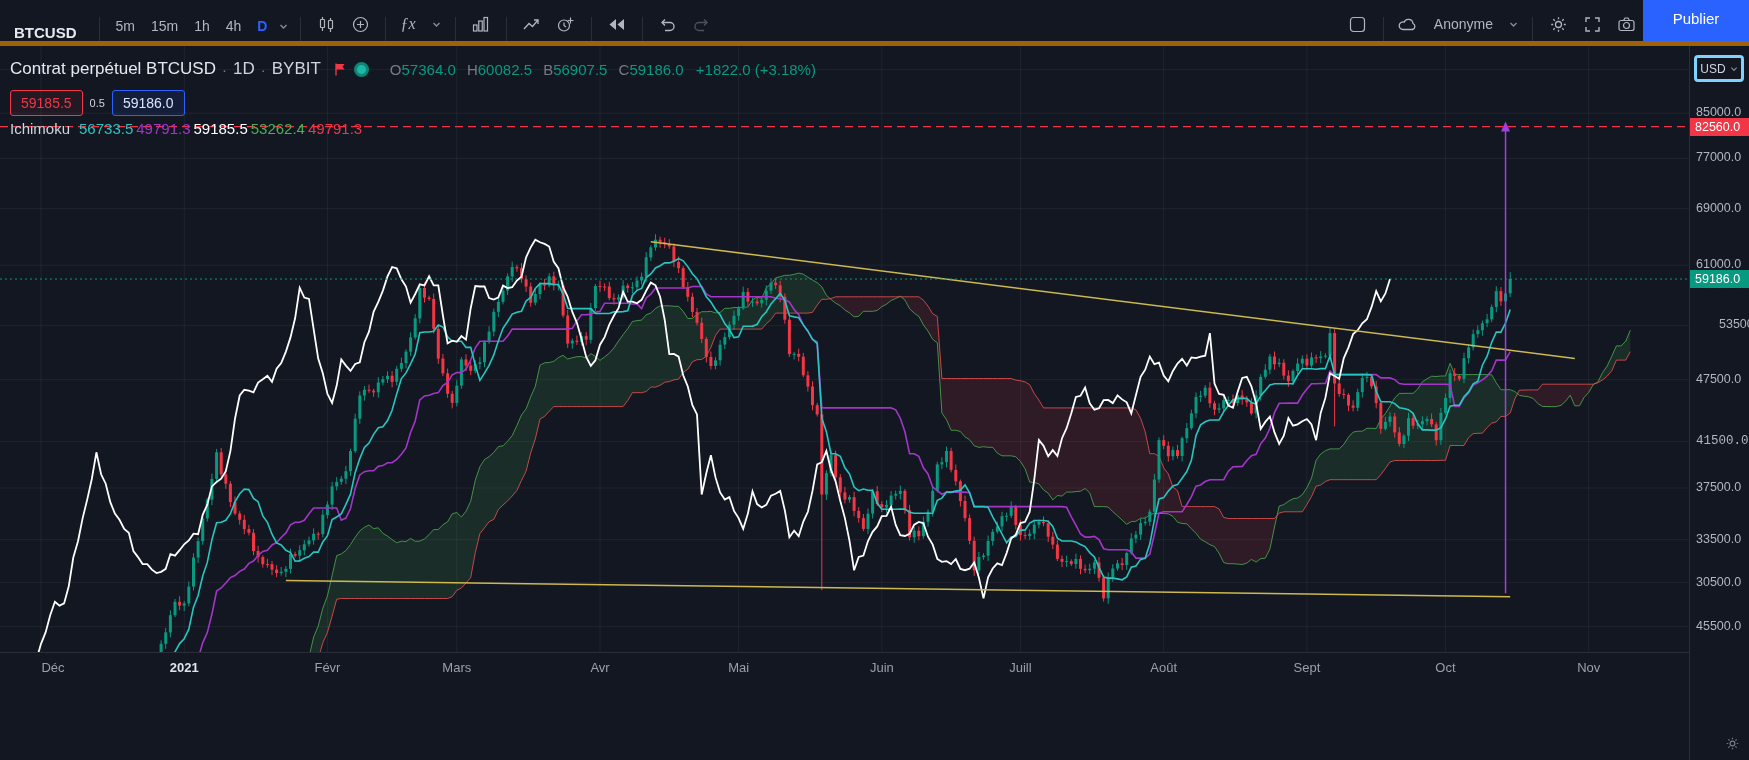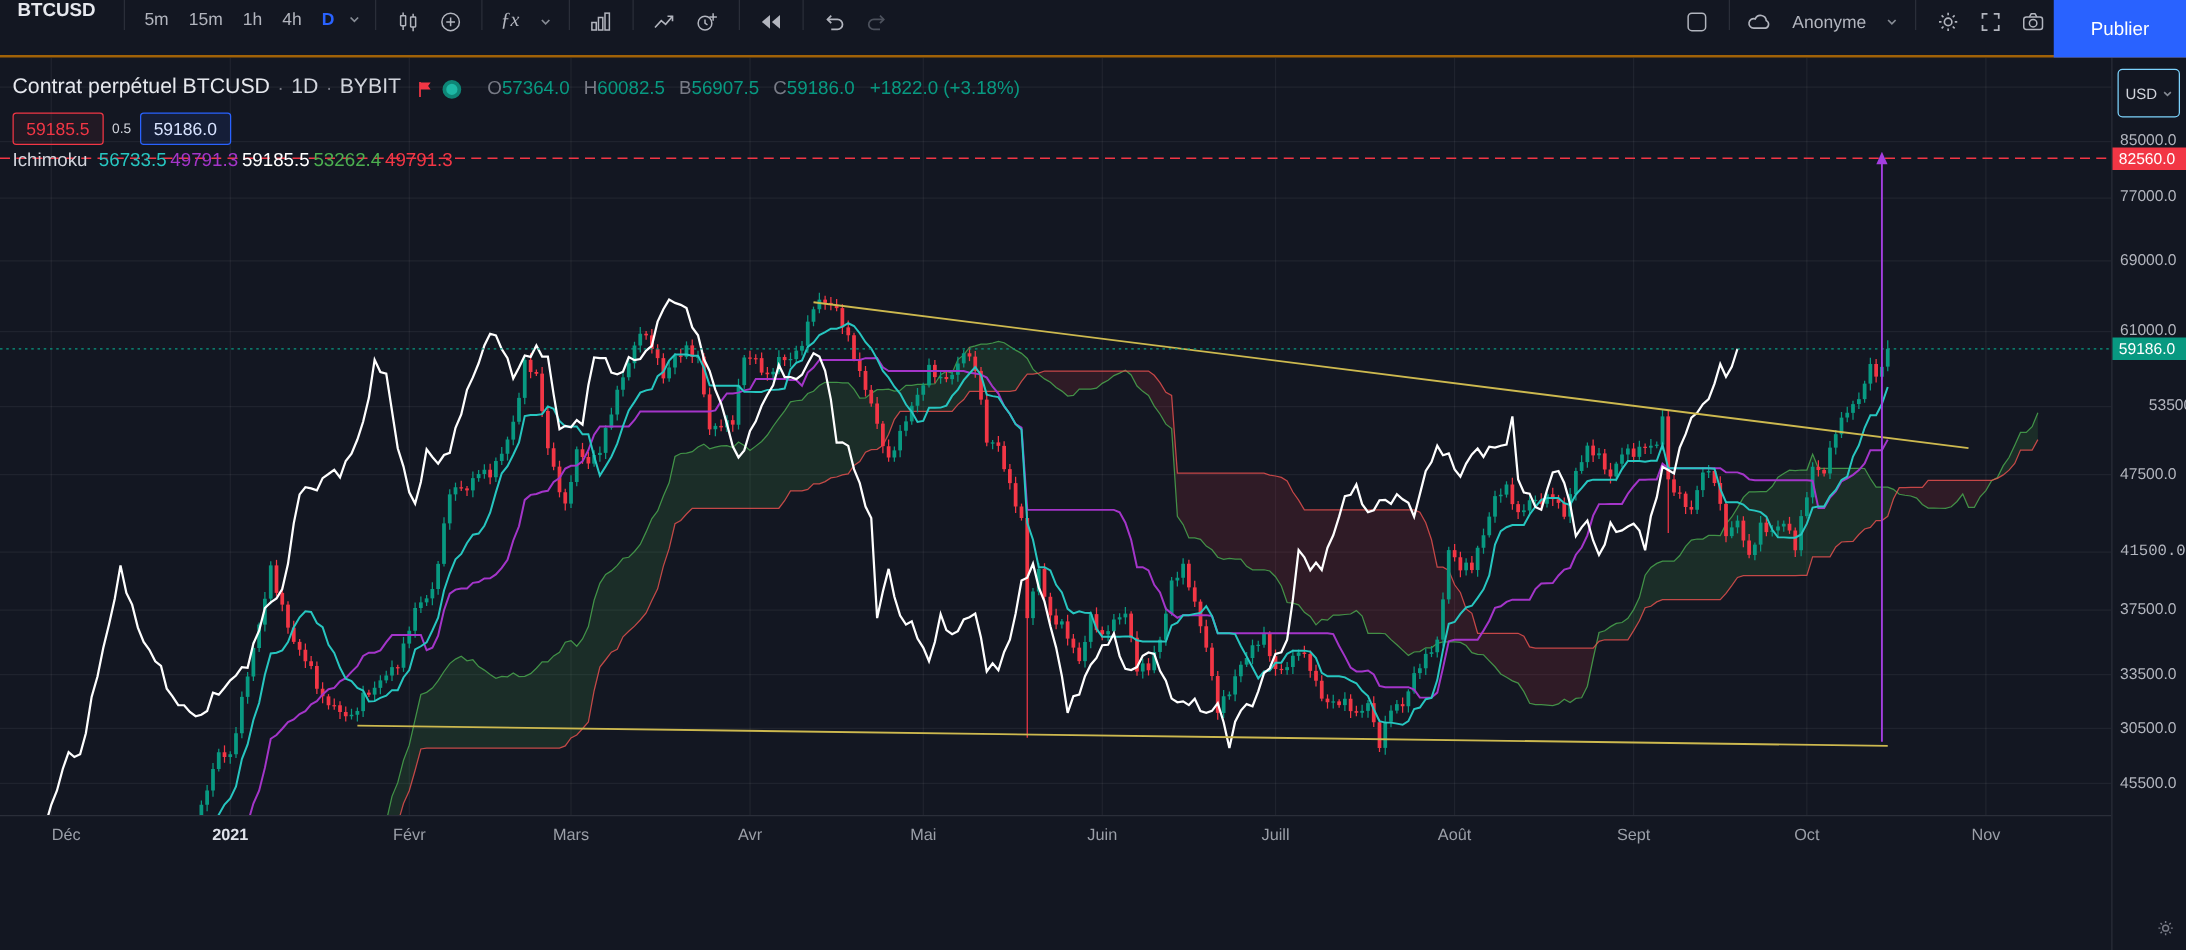--- a/index.html
+++ b/index.html
@@ -2,21 +2,21 @@
 <html style="--up: #089981; --down: #f23645; --accent: #2962ff;"><head>
 <meta charset="utf-8">
 <style>
   *{margin:0;padding:0;box-sizing:border-box}
   html,body{width:1749px;height:760px;overflow:hidden}
   body{background:#131722;font-family:"Liberation Sans",sans-serif;color:#d1d4dc;position:relative}
   :root{--up:#089981;--down:#f23645;--accent:#2962ff}
 
   
   .toolbar{position:absolute;top:0;left:0;right:0;height:46px;background:#131722;
-    border-bottom:2px solid #a16207;display:flex;align-items:flex-start;padding-left:10px;z-index:40}
+    border-bottom:5px solid #a16207;display:flex;align-items:flex-end;padding-left:10px;z-index:40}
   .symbol{font-weight:700;font-size:15px;color:#e6e8ee;padding:0 14px 0 4px;cursor:pointer}
   .sep{width:1px;height:24px;background:#2a2e39;margin:0 8px;flex:none}
   .tb-group{display:flex;align-items:center}
   .tf{padding:0 8px;font-size:14px;color:#b2b5be;height:30px;display:flex;align-items:center;border-radius:4px;cursor:pointer}
   .tf.active{color:#2962ff;font-weight:700}
   .chev{display:flex;align-items:center;padding:0 4px;cursor:pointer}
   .tb-icon{width:34px;height:34px;display:flex;align-items:center;justify-content:center;border-radius:4px;cursor:pointer;flex:none}
   .tb-btn{display:flex;align-items:center;gap:16px;height:34px;padding:0 6px;border-radius:4px;cursor:pointer;flex:none}
   .fx{font-family:"Liberation Serif",serif;font-style:italic;font-size:16px;color:#b2b5be}
   .user-name{font-size:14px;color:#b2b5be}
@@ -30,27 +30,27 @@
   .time-axis{position:absolute;top:606px;left:0;width:100%;height:108px;border-top:1px solid #2a2e39;z-index:5}
   .time-label{position:absolute;top:7px;transform:translateX(-50%);font-size:13px;color:#9b9fa8;cursor:ew-resize;white-space:nowrap}
   .time-label.year{color:#e0e3eb;font-weight:700}
 
   
   .price-axis{position:absolute;top:46px;right:0;width:60px;height:714px;background:#131722;
     border-left:1px solid #2a2e39;z-index:20;cursor:ns-resize}
   .tick{position:absolute;left:6px;font-size:12.5px;color:#b2b5be;white-space:nowrap}
   .axis-label{position:absolute;left:0;width:100%;height:18px;line-height:18px;padding-left:5px;
     font-size:12.5px;color:#fff;z-index:3;white-space:nowrap}
-  .usd-box{position:absolute;top:9px;left:4px;right:5px;height:39px;border:1px solid #7dd3fc;border-radius:4px;
+  .usd-box{position:absolute;top:9px;left:4px;right:5px;height:27px;border:3px solid #7dd3fc;border-radius:4px;
     background:#131722;display:flex;align-items:center;justify-content:center;gap:4px;font-size:12px;color:#d1d4dc;z-index:6;cursor:pointer}
   .corner-gear{position:absolute;bottom:5px;right:9px;cursor:pointer}
 
   
   .legend{position:absolute;top:13px;left:10px;z-index:10}
-  .lrow1{display:flex;align-items:flex-end;gap:6px}
+  .lrow1{display:flex;align-items:center;gap:6px}
   .ltitle{font-size:17px;color:#e6e8ee;cursor:pointer}
   .lsub{font-size:17px;color:#d1d4dc;cursor:pointer}
   .ldim{font-size:15px;color:#787b86}
   .flag{display:flex;align-items:center;margin-left:6px;cursor:pointer}
   .exch-dot{width:15px;height:15px;border-radius:50%;background:#1db8a5;border:3px solid #0e8576;flex:none}
   .ohlc{font-size:15px;margin-left:8px;white-space:nowrap}
   .ohlc .lbl{color:#787b86;margin-left:7px}
   .ohlc .val{color:var(--up)}
   .ohlc .chg{color:var(--up);margin-left:8px}
   .lrow2{display:flex;align-items:center;margin-top:11px;gap:7px}

